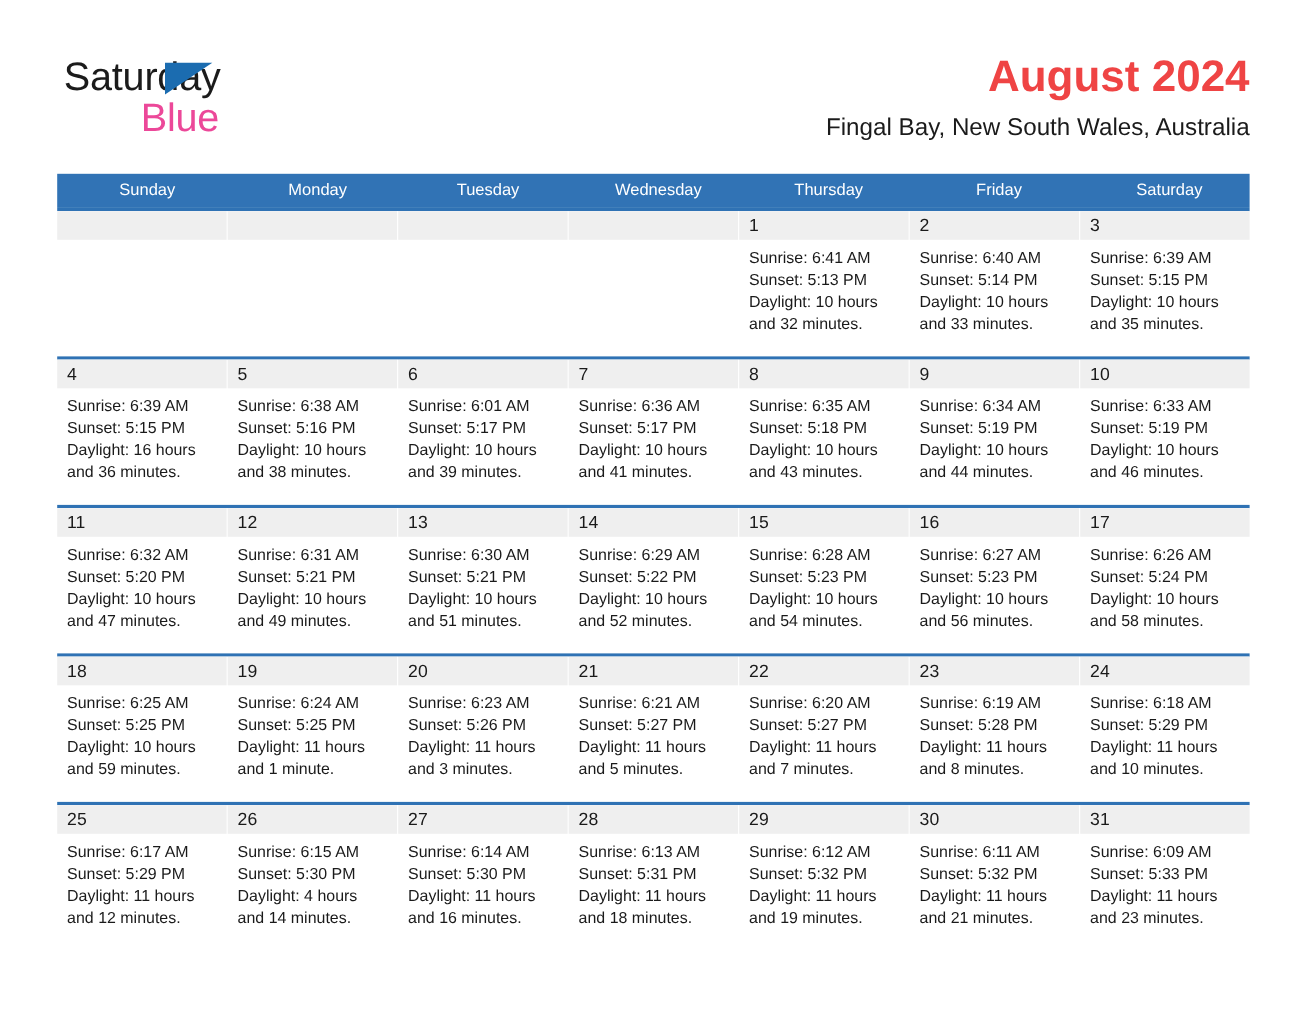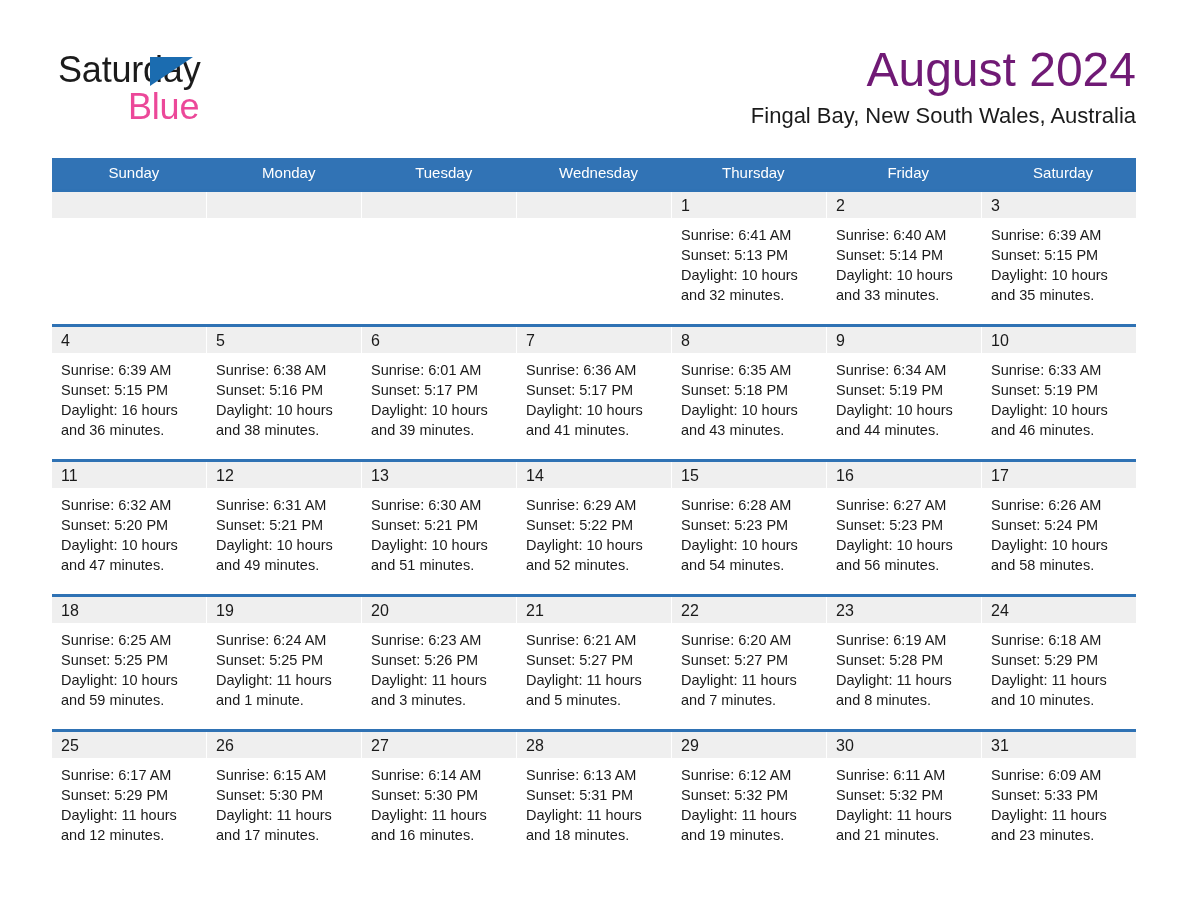--- a/index.html
+++ b/index.html
@@ -70,24 +70,24 @@
     font-weight: 400;
   }
 
   .title-block {
     position: absolute;
     right: 0;
     top: 0;
     text-align: right;
   }
   .cal-title {
-    font-size: 48px;
+    font-size: 40px;
     line-height: 52px;
-    font-weight: 400;
-    color: #701a75;
+    font-weight: 700;
+    color: #ef4444;
     white-space: nowrap;
   }
   .cal-subtitle {
     font-size: 22px;
     line-height: 32px;
     font-weight: 400;
     color: #1b1b1b;
     white-space: nowrap;
     margin-top: 4px;
     margin-left: 21px;
@@ -436,21 +436,21 @@
                 <div class="day-line">Sunrise: 6:17 AM</div>
                 <div class="day-line">Sunset: 5:29 PM</div>
                 <div class="day-line wrap">Daylight: 11 hours and 12 minutes.</div>
               </div>
             </div>
             <div class="day-cell">
               <div class="date-band"><span class="date-num">26</span></div>
               <div class="day-body">
                 <div class="day-line">Sunrise: 6:15 AM</div>
                 <div class="day-line">Sunset: 5:30 PM</div>
-                <div class="day-line wrap">Daylight: 11 hours and 17 minutes.</div>
+                <div class="day-line wrap">Daylight: 4 hours and 14 minutes.</div>
               </div>
             </div>
             <div class="day-cell">
               <div class="date-band"><span class="date-num">27</span></div>
               <div class="day-body">
                 <div class="day-line">Sunrise: 6:14 AM</div>
                 <div class="day-line">Sunset: 5:30 PM</div>
                 <div class="day-line wrap">Daylight: 11 hours and 16 minutes.</div>
               </div>
             </div>

